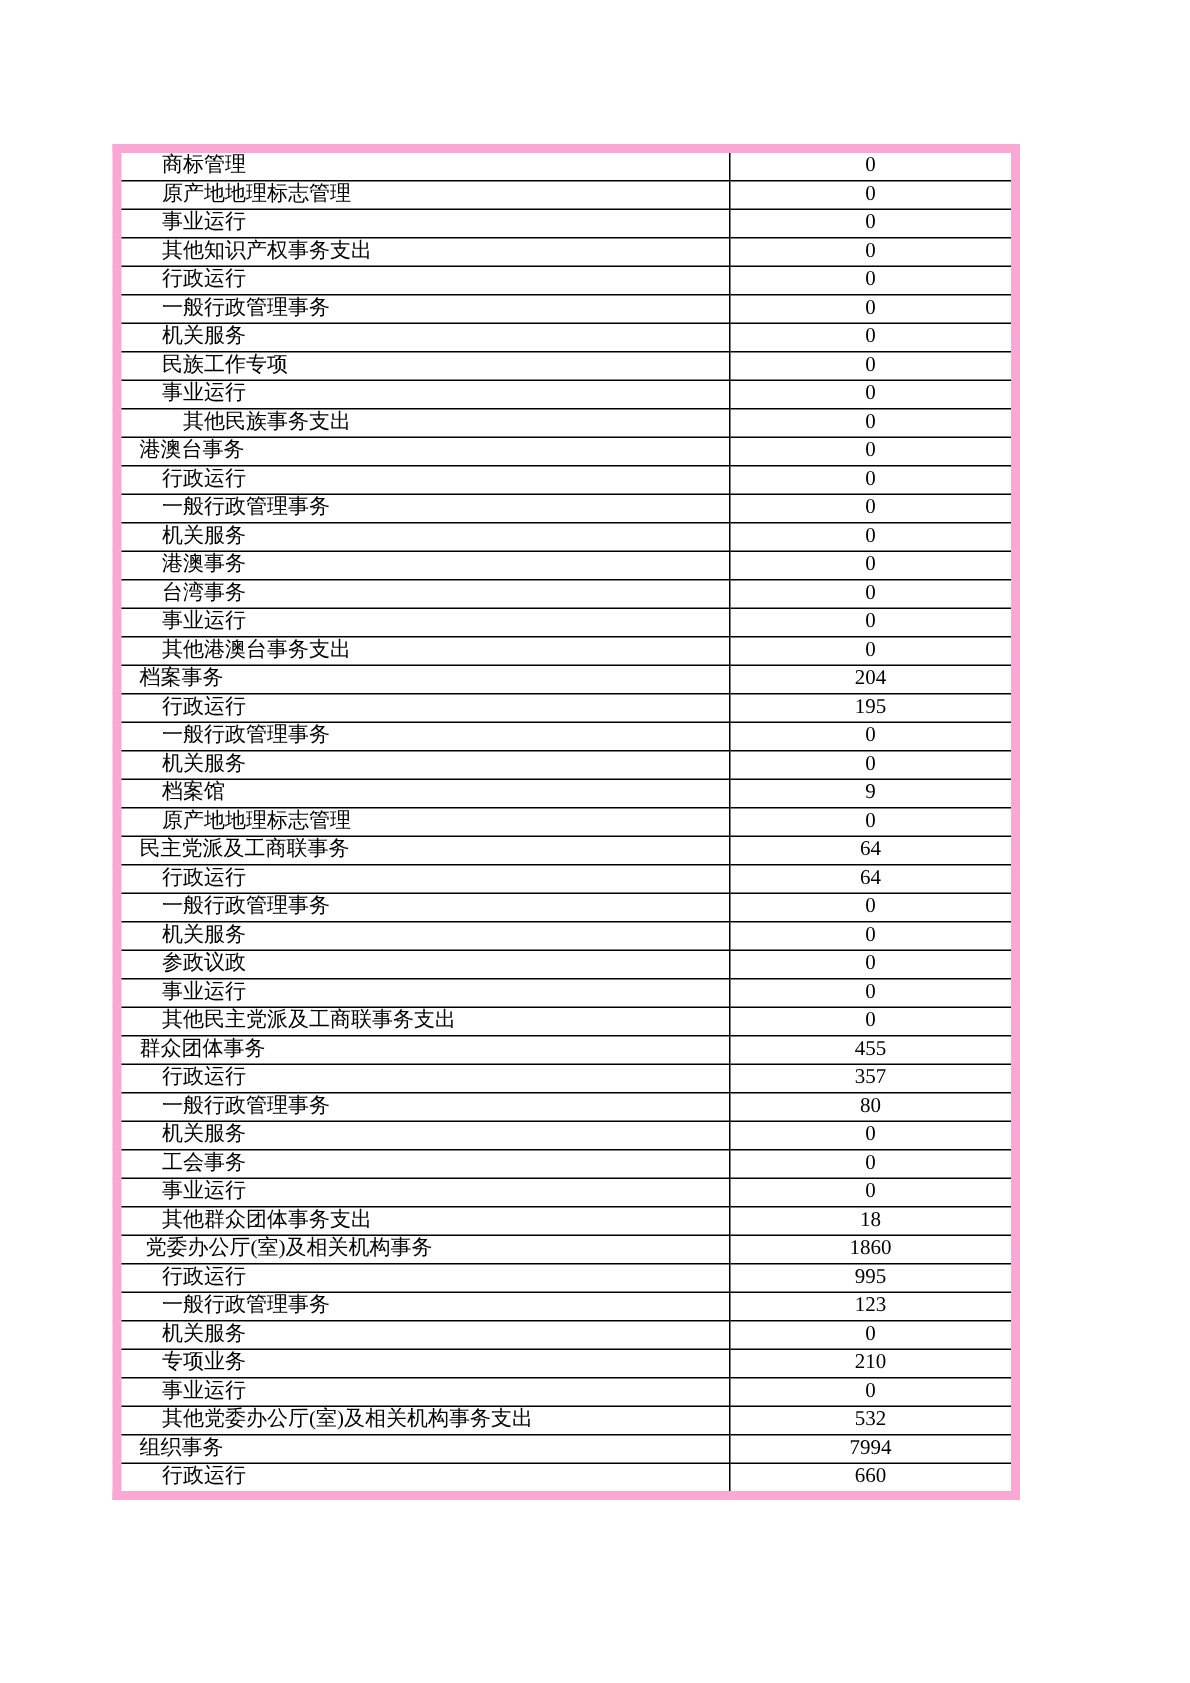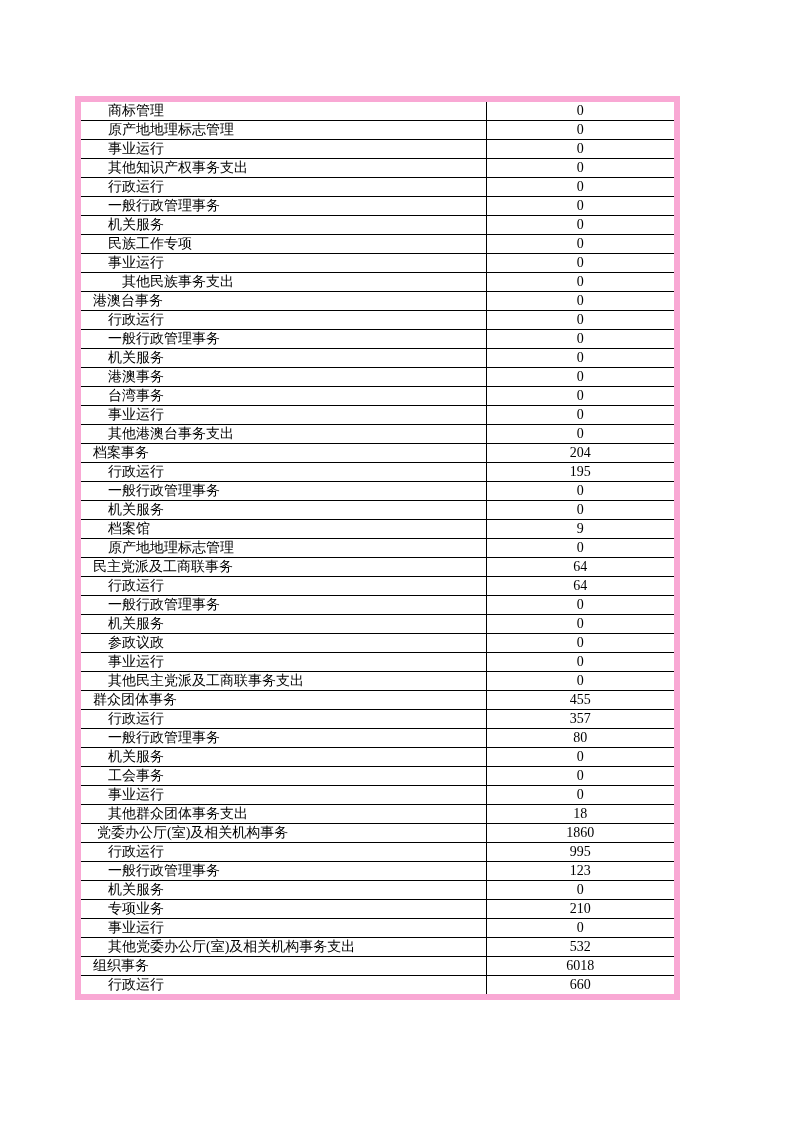--- a/index.html
+++ b/index.html
@@ -232,21 +232,21 @@
         <tr>
           <td class="cat-cell" style="padding-left: 27px;">事业运行</td>
           <td class="val-cell">0</td>
         </tr>
         <tr>
           <td class="cat-cell" style="padding-left: 27px;">其他党委办公厅(室)及相关机构事务支出</td>
           <td class="val-cell">532</td>
         </tr>
         <tr>
           <td class="cat-cell" style="padding-left: 12px;">组织事务</td>
-          <td class="val-cell">6018</td>
+          <td class="val-cell">7994</td>
         </tr>
         <tr>
           <td class="cat-cell" style="padding-left: 27px;">行政运行</td>
           <td class="val-cell">660</td>
         </tr>
       </tbody>
   </table>
 </div>
 
 </body></html>

